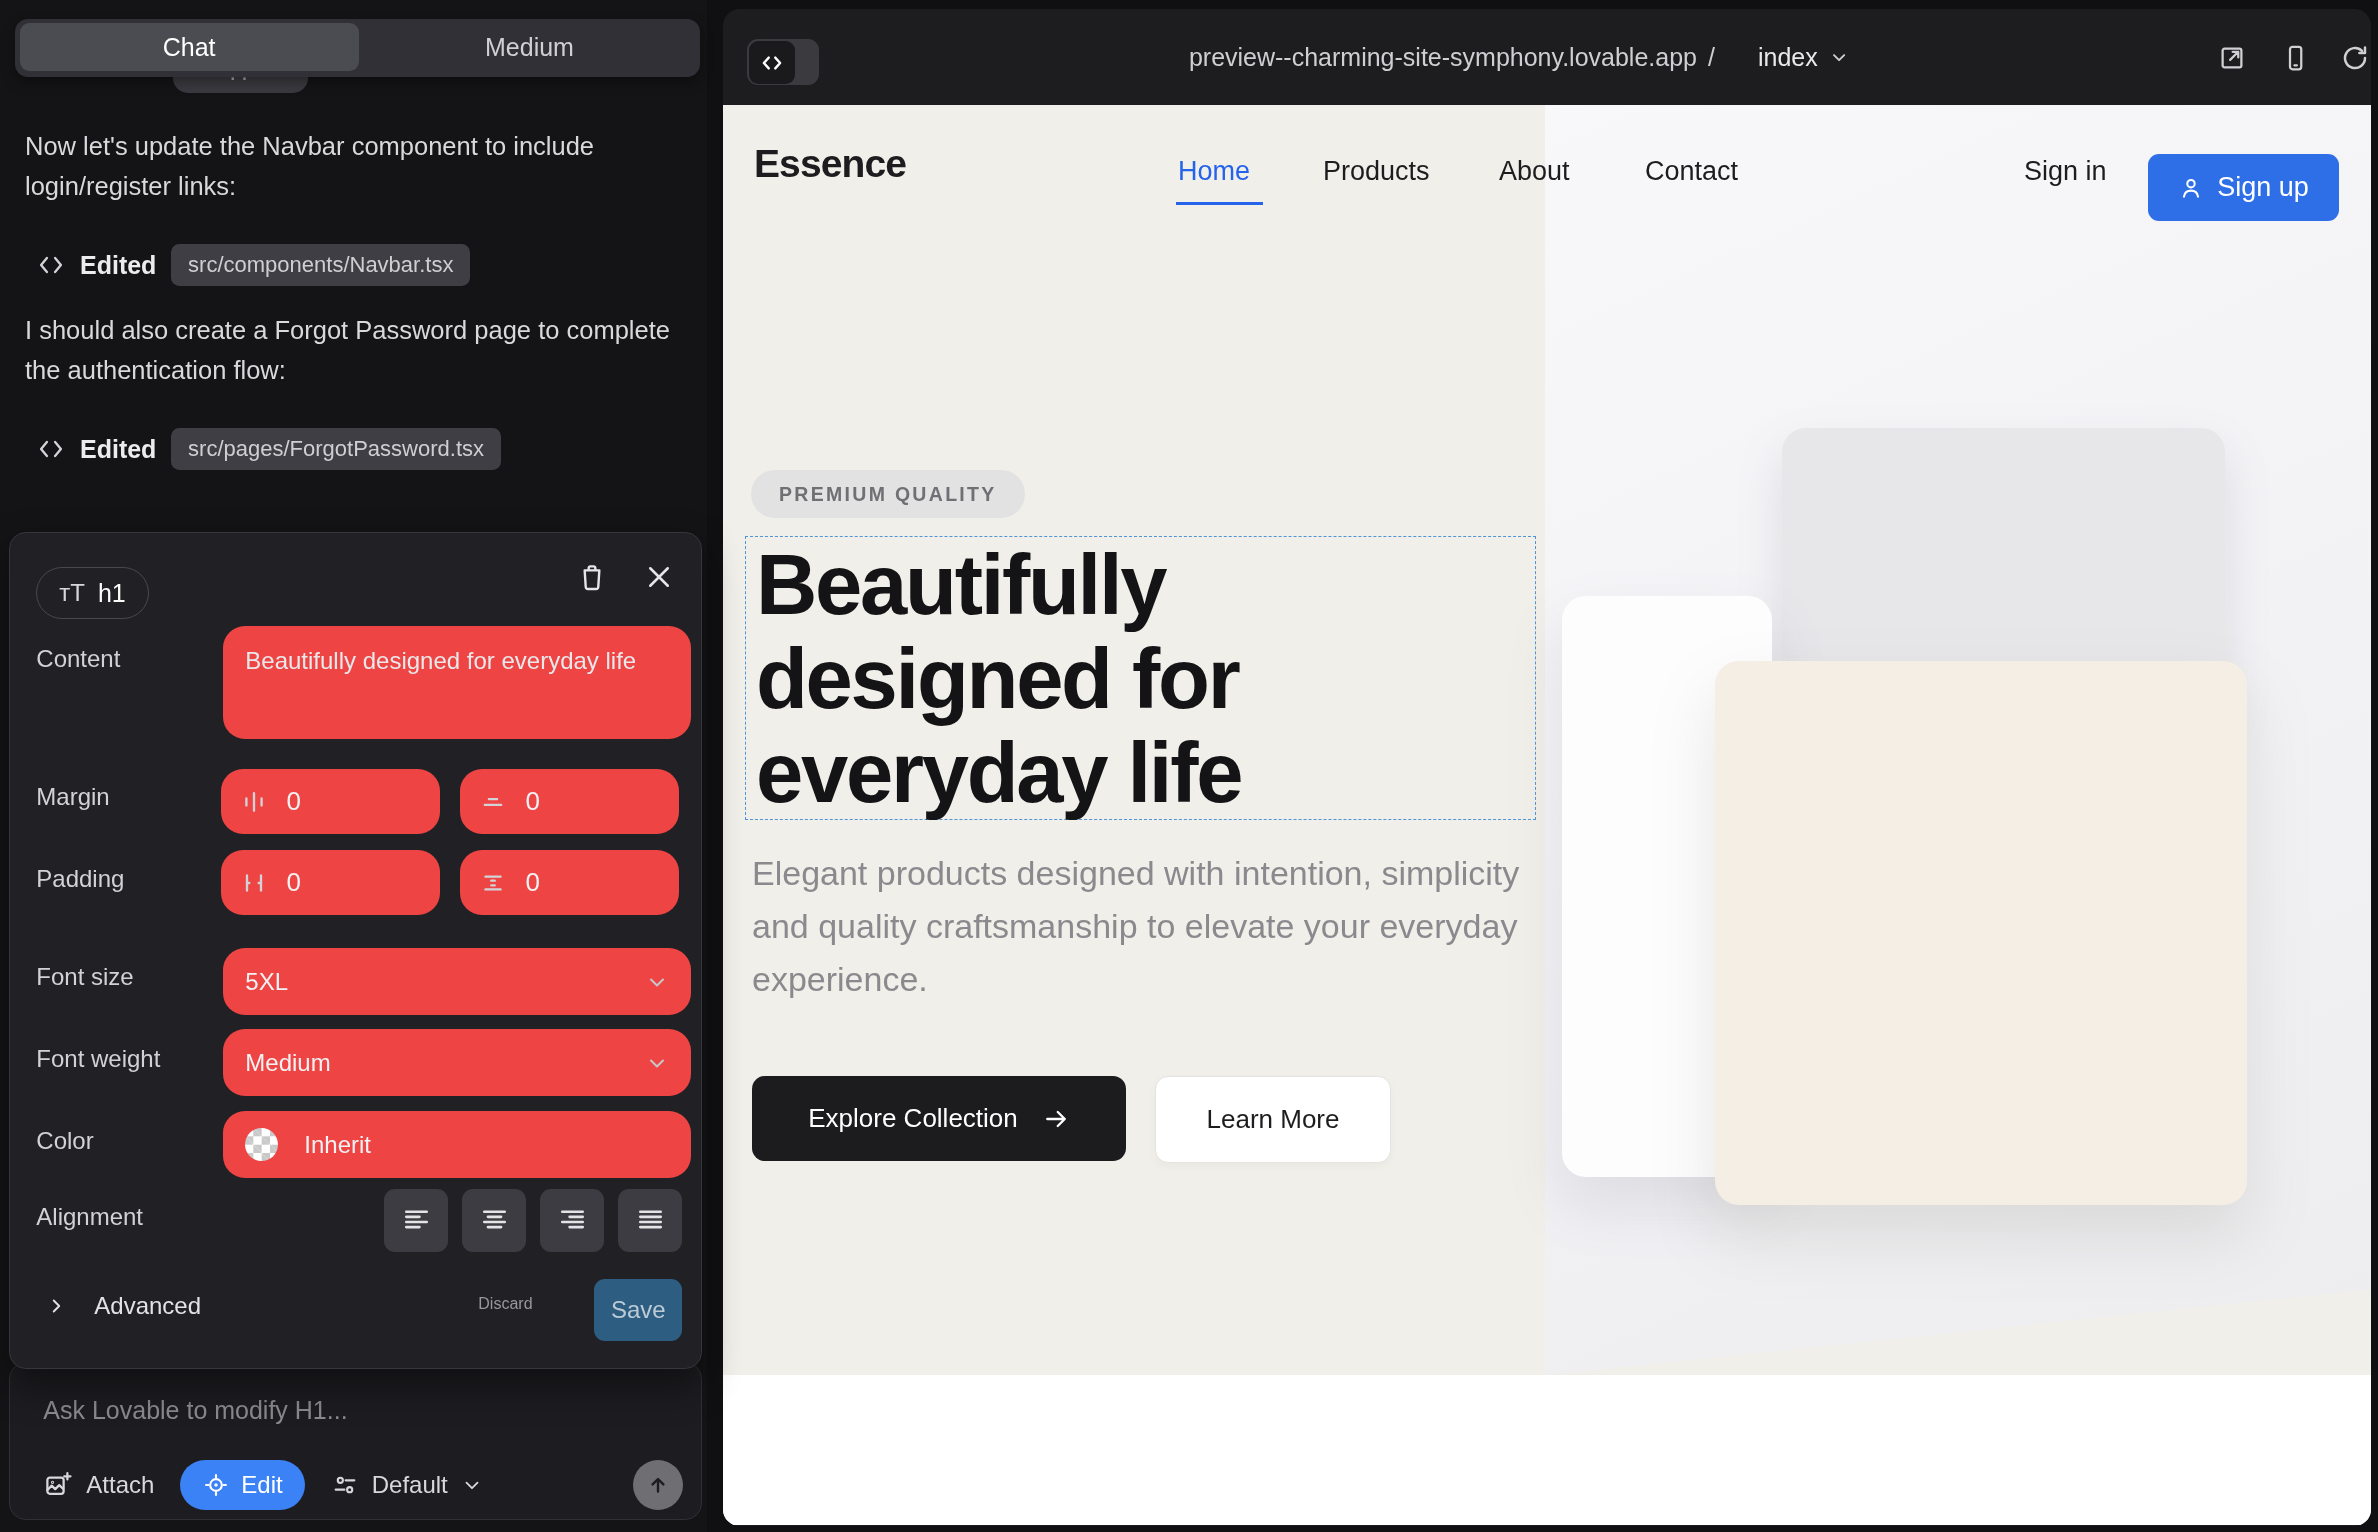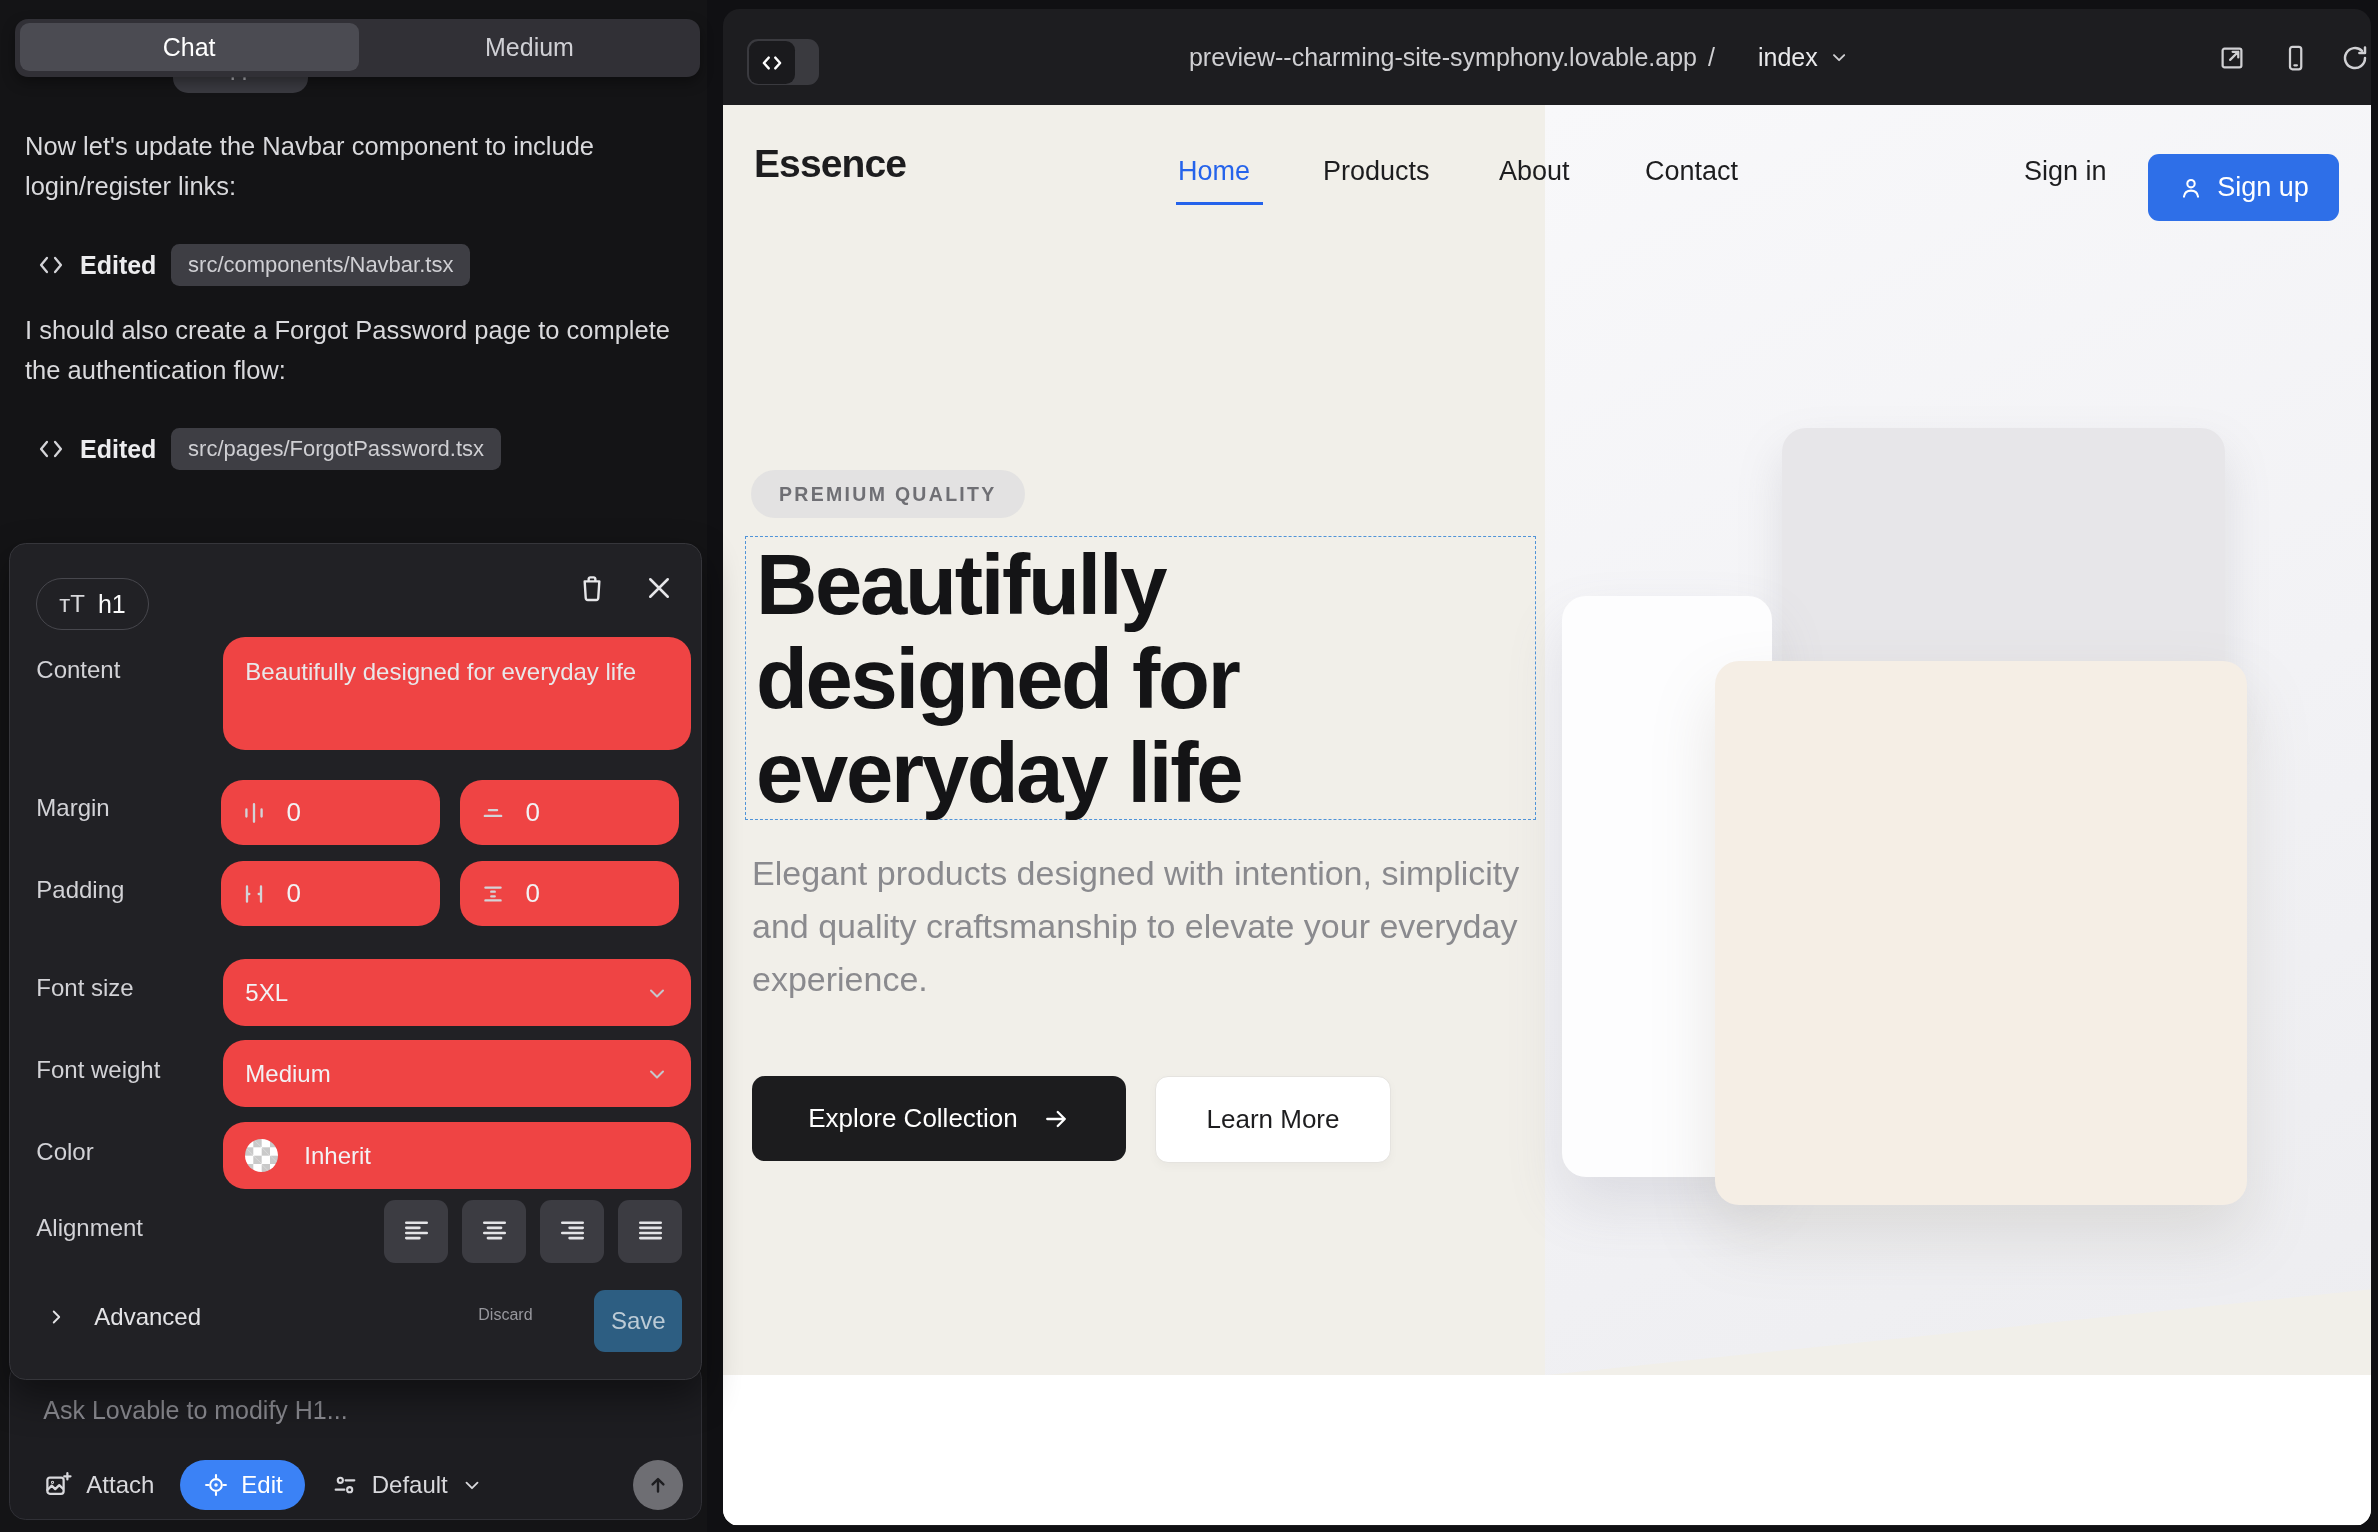--- a/index.html
+++ b/index.html
@@ -14,21 +14,21 @@
   .tab-active { left:4.6px; top:4.6px; width:339px; height:48px; background:#4b4b52; border-radius:9.3px; }
   .tab-label { font-size:25px; color:#fff; display:flex; align-items:center; justify-content:center; height:100%; }
   .tab-history { left:344px; top:0; width:341px; height:58px; display:flex; align-items:center; justify-content:center; font-size:25px; color:#cfcfd4; }
   .chip-truncated { left:173px; top:50px; width:135px; height:43px; background:#3a3a40; border-radius:15px; z-index:1; color:#a9a9af; font-size:24px; display:flex; align-items:flex-end; justify-content:center; padding-bottom:1.9px; letter-spacing:3.7px; }
   .chat-msg { left:25px; width:654px; font-size:25.5px; line-height:40px; color:#d9d9dc; }
   .edited-row { left:37px; height:52px; display:flex; align-items:center; gap:15px; color:#d4d4d8; }
   .edited-label { font-size:25px; font-weight:bold; color:#ececee; }
   .file-chip { background:#3e3e44; color:#cfcfd3; font-size:22px; padding:8.3px 16.7px; border-radius:8.3px; white-space:nowrap; }
 
   
-  .editor { left:9.3px; top:543px; width:693px; height:837px; background:#212125; border:0.9px solid #36363b; border-radius:16.7px; z-index:3; box-shadow:0 16.7px 37px rgba(0,0,0,.45); }
+  .editor { left:9.3px; top:532px; width:693px; height:837px; background:#212125; border:0.9px solid #36363b; border-radius:16.7px; z-index:3; box-shadow:0 16.7px 37px rgba(0,0,0,.45); }
   .tagpill { left:26px; top:34px; height:52px; padding:0 22px; border:1.4px solid #47474d; border-radius:26px; display:flex; align-items:center; gap:13px; }
   .tagpill .glyph { font-size:24px; color:#d7d7da; }
   .tagpill .tag { font-size:25px; color:#fafafa; }
   .icon-btn { width:37px; height:37px; display:flex; align-items:center; justify-content:center; color:#e6e6e9; }
   .fld-label { left:26px; font-size:24px; color:#d2d2d6; }
   .fld { background:#ef4444; border-radius:22px; color:#f2f2f4; }
   .textarea { left:213px; top:93px; width:468px; height:113px; padding:16px 22px; font-size:24px; line-height:37px; color:#e8e8ea; }
   .numfld { width:219px; height:65px; display:flex; align-items:center; gap:18.6px; padding-left:18.6px; font-size:26px; }
   .numfld .ic { color:#d3d3d7; }
   .selectfld { left:213px; width:468px; height:67px; display:flex; align-items:center; padding:0 22px; font-size:24px; }

